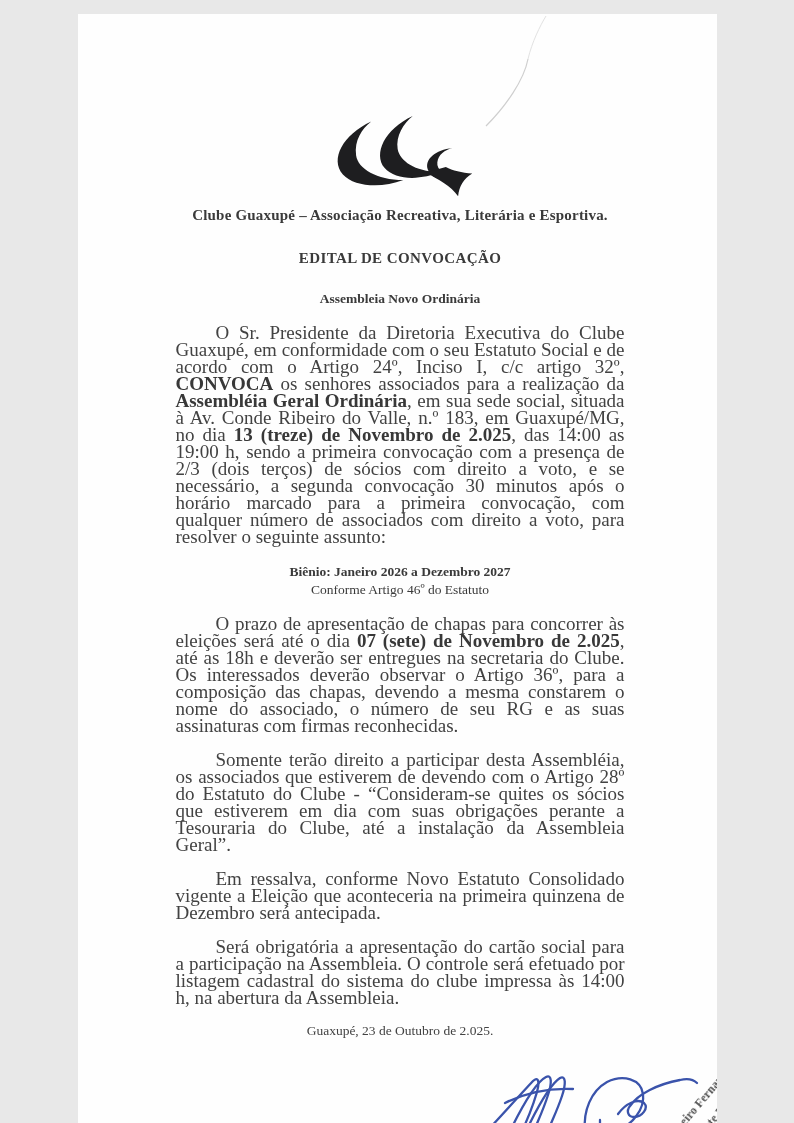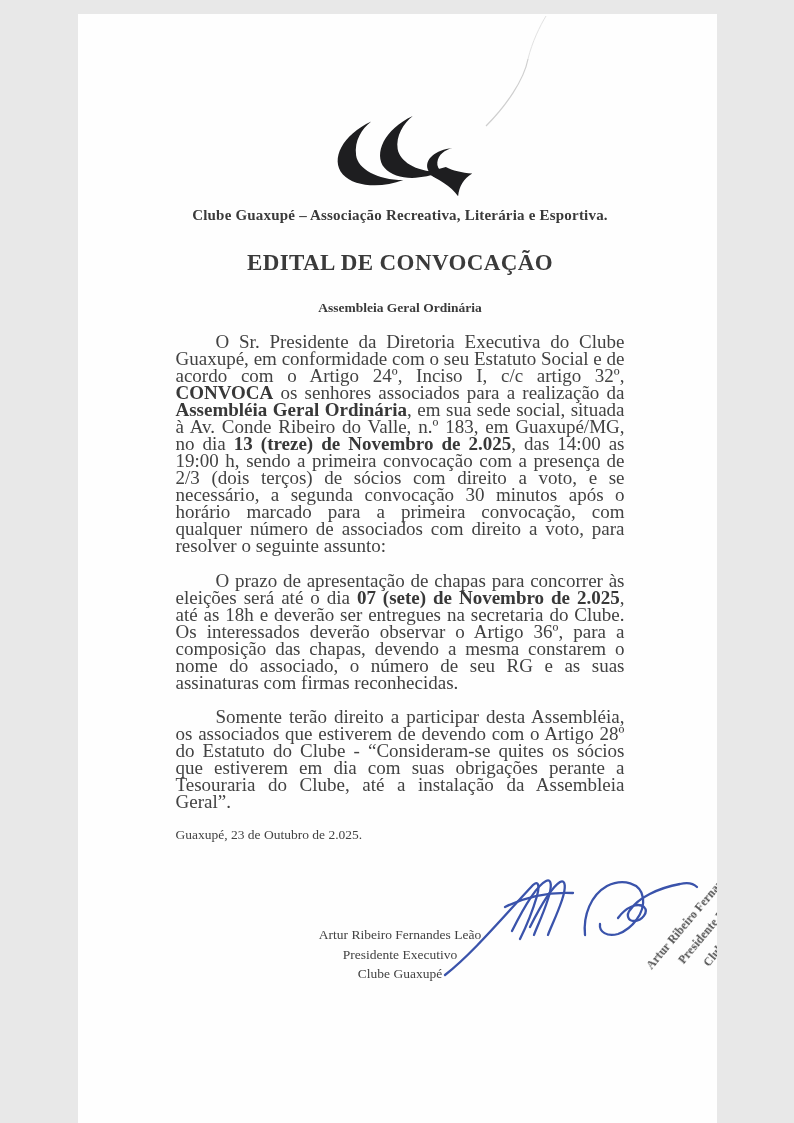--- a/index.html
+++ b/index.html
@@ -23,21 +23,21 @@
     text-align:center;
     font-weight:bold;
     font-size:15px;
     color:#3a3a3a;
     letter-spacing:.2px;
   }
   .doc-title {
     margin-top:26px;
     text-align:center;
     font-weight:bold;
-    font-size:23px;
+    font-size:15px;
     color:#3a3a3a;
     letter-spacing:.4px;
   }
   .doc-subtitle {
     margin-top:24px;
     text-align:center;
     font-weight:bold;
     font-size:13.5px;
     color:#3a3a3a;
   }
@@ -55,21 +55,21 @@
     margin-top:18px;
     text-align:center;
     font-size:13.5px;
     line-height:17.5px;
     color:#3a3a3a;
   }
   .agenda-bold { font-weight:bold; }
 
   .dateline {
     margin-top:17px;
-    text-align:left;
+    text-align:center;
     font-size:13.5px;
   }
 
   .sig-area { position:relative; margin-top:20px; height:230px; }
   .sig-svg { position:absolute; left:265px; top:6px; pointer-events:none; }
   .sig-lines {
     padding-top:62px;
     text-align:center;
     font-size:13.5px;
     line-height:19.5px;
@@ -109,32 +109,36 @@
         <path d="M98,2 C68,16 56,42 68,57 C80,71 108,70 128,61 C102,62 84,50 82,37 C80,23 88,10 98,2 Z"></path>
         <path d="M140,36 C122,38 110,48 114,59 C118,70 136,73 150,66 C132,67 123,59 124,51 C125,43 132,38 140,36 Z"></path>
         <path d="M112,62 C126,70 138,76 146,87 C147,77 152,68 161,63 C150,62 140,60 133,56 Z"></path>
       </g>
     </svg>
 
     <div class="org-title">Clube Guaxupé – Associação Recreativa, Literária e Esportiva.</div>
 
     <div class="doc-title">EDITAL DE CONVOCAÇÃO</div>
 
-    <div class="doc-subtitle">Assembleia Geral Ordinária</div>
+    <div class="doc-subtitle">Assembleia Novo Ordinária</div>
 
     <p class="body-par"><span>O Sr. Presidente da Diretoria Executiva do Clube Guaxupé, em conformidade com o seu Estatuto Social e de acordo com o Artigo 24º, Inciso I, c/c artigo 32º, </span><span class="seg-bold">CONVOCA</span><span> os senhores associados para a realização da </span><span class="seg-bold">Assembléia Geral Ordinária</span><span>, em sua sede social, situada à Av. Conde Ribeiro do Valle, n.º 183, em Guaxupé/MG, no dia </span><span class="seg-bold">13 (treze) de Novembro de 2.025</span><span>, das 14:00 as 19:00 h, sendo a primeira convocação com a presença de 2/3 (dois terços) de sócios com direito a voto, e se necessário, a segunda convocação 30 minutos após o horário marcado para a primeira convocação, com qualquer número de associados com direito a voto, para resolver o seguinte assunto:</span></p>
 
     <div class="agenda">
+      <div class="agenda-bold">Biênio: Janeiro 2026 a Dezembro 2027</div>
+      <div>Conforme Artigo 46º do Estatuto</div>
     </div>
 
     <p class="body-par"><span>O prazo de apresentação de chapas para concorrer às eleições será até o dia </span><span class="seg-bold">07 (sete) de Novembro de 2.025</span><span>, até as 18h e deverão ser entregues na secretaria do Clube. Os interessados deverão observar o Artigo 36º, para a composição das chapas, devendo a mesma constarem o nome do associado, o número de seu RG e as suas assinaturas com firmas reconhecidas.</span></p>
 
     <p class="body-par">Somente terão direito a participar desta Assembléia, os associados que estiverem de devendo com o Artigo 28º do Estatuto do Clube - “Consideram-se quites os sócios que estiverem em dia com suas obrigações perante a Tesouraria do Clube, até a instalação da Assembleia Geral”.</p>
 
+    <p class="body-par">Em ressalva, conforme Novo Estatuto Consolidado vigente a Eleição que aconteceria na primeira quinzena de Dezembro será antecipada.</p>
 
+    <p class="body-par">Será obrigatória a apresentação do cartão social para a participação na Assembleia. O controle será efetuado por listagem cadastral do sistema do clube impressa às 14:00 h, na abertura da Assembleia.</p>
 
     <div class="dateline">Guaxupé, 23 de Outubro de 2.025.</div>
 
     <div class="sig-area">
 
       <svg class="sig-svg" width="265" height="112" viewBox="0 0 265 112">
         <g stroke="#3a53ab" stroke-width="2.3" fill="none" stroke-linecap="round">
           <path d="M4,106 C32,84 62,48 92,16 C97,11 99,16 96,27 C91,44 83,62 79,70"></path>
           <path d="M71,62 C85,34 97,16 105,12 C111,9 111,18 107,30 C102,46 95,60 93,66"></path>
           <path d="M89,58 C101,34 111,18 119,13 C125,10 125,19 121,31 C116,46 109,60 107,66"></path>

